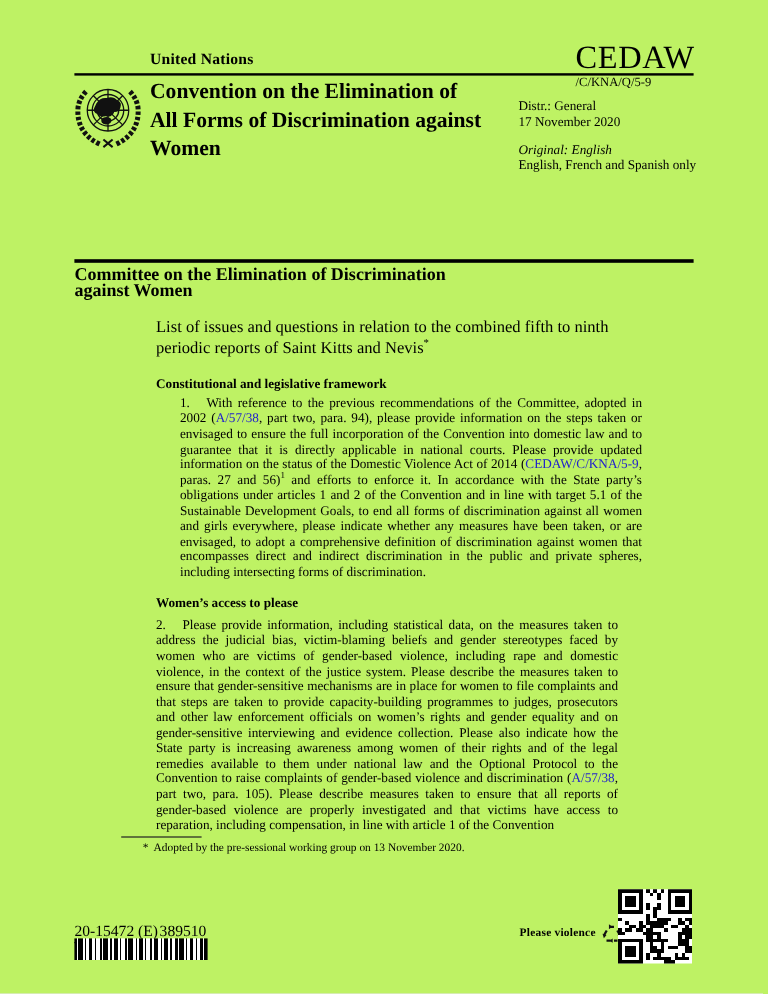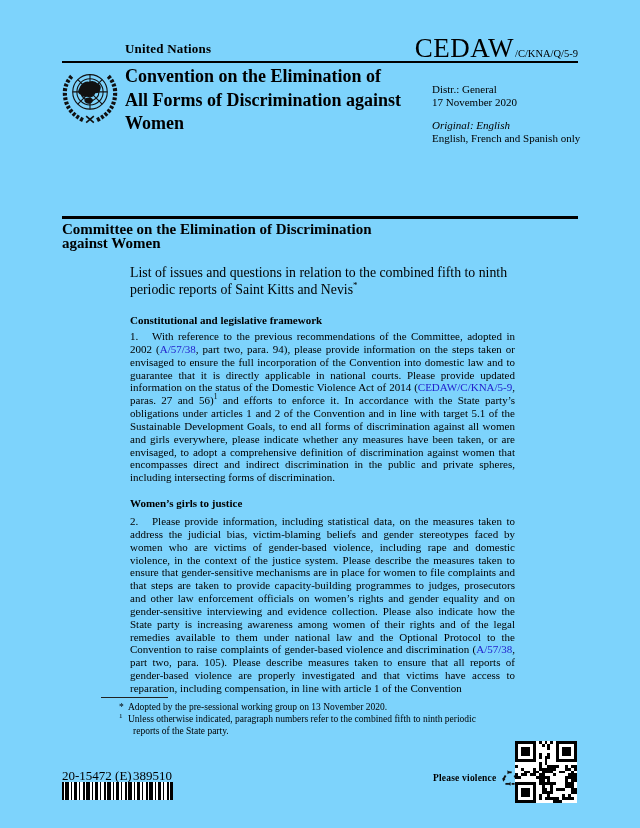--- a/index.html
+++ b/index.html
@@ -1,42 +1,42 @@
 <!DOCTYPE html>
 <html><head>
 <meta charset="utf-8">
 <style>
   html,body{margin:0;padding:0;background:#e8e8e8;}
   .page{
-    position:relative;width:640px;height:828px;background:#7dd3fc;
+    position:relative;width:640px;height:828px;background:#bef264;
     font-family:"Liberation Serif","DejaVu Serif",serif;color:#000;overflow:hidden;
     margin:0 auto;
   }
   
   .un-name{position:absolute;left:125px;top:41px;font-size:13px;font-weight:bold;letter-spacing:.2px;}
-  .doc-symbol{position:absolute;right:62px;top:33px;display:flex;align-items:baseline;}
+  .doc-symbol{position:absolute;right:62px;top:33px;display:flex;align-items:baseline;flex-direction:column;}
   .doc-symbol .big{font-size:27px;letter-spacing:.5px;}
   .doc-symbol .suffix{font-size:10.5px;margin-left:1px;}
   .rule-thin{position:absolute;left:62px;top:61px;width:516px;height:2px;background:#000;}
   .emblem{position:absolute;left:58px;top:65px;width:64px;height:64px;}
   .doc-title{position:absolute;left:125px;top:65px;width:280px;font-size:18px;font-weight:bold;line-height:23.5px;}
   .distr-block{position:absolute;left:432px;top:83px;font-size:11px;line-height:12.5px;}
   .distr-block .group2{margin-top:11px;font-style:italic;}
   
   .rule-thick{position:absolute;left:62px;top:216px;width:516px;height:3px;background:#000;}
   .committee{position:absolute;left:62px;top:223px;width:330px;font-size:15px;font-weight:bold;line-height:13.5px;}
   
   .main-col{position:absolute;left:130px;top:0;width:385px;}
   .main-title{position:absolute;left:0;top:265px;width:385px;font-size:13.8px;font-weight:normal;line-height:16.5px;}
   .main-title sup{font-size:9px;line-height:0;}
   .sec-head{position:absolute;left:0;width:385px;font-size:11px;font-weight:bold;}
   .sec-head.s1{top:314px;}
   .sec-head.s2{top:497px;}
   .para{position:absolute;left:0;width:385px;font-size:11px;line-height:12.85px;text-align:justify;}
-  .para.p1{top:330px;}
+  .para.p1{top:330px;margin-left:20px;}
   .para.p2{top:515px;}
   .pnum{display:inline-block;min-width:22px;}
   .doc-link{color:#2222cc;text-decoration:none;}
   sup.fn-ref{font-size:7.5px;line-height:0;vertical-align:super;}
   
   .fn-rule{position:absolute;left:101px;top:697px;width:67px;height:1.4px;background:#222;}
   .footnotes{position:absolute;left:119px;top:702px;width:368px;font-size:9.5px;line-height:11.5px;}
   .fn-item{padding-left:14px;text-indent:-14px;margin-bottom:.5px;}
   .fn-item .marker{display:inline-block;width:9px;text-indent:0;}
   .fn-item sup{font-size:7px;line-height:0;}
@@ -105,30 +105,29 @@
   <div class="committee">Committee on the Elimination of Discrimination against Women</div>
 
   <div class="main-col">
 
     <div class="main-title"><span>List of issues and questions in relation to the combined fifth to ninth periodic reports of Saint Kitts and Nevis</span><sup>*</sup></div>
 
     <div class="sec-head s1">Constitutional and legislative framework</div>
 
     <div class="para p1"><span class="pnum">1.</span><span><span>With reference to the previous recommendations of the Committee, adopted in 2002 (</span><a class="doc-link" href="#" style="color: rgb(34, 34, 204);">A/57/38</a><span>, part two, para. 94), please provide information on the steps taken or envisaged to ensure the full incorporation of the Convention into domestic law and to guarantee that it is directly applicable in national courts. Please provide updated information on the status of the Domestic Violence Act of 2014 (</span><a class="doc-link" href="#" style="color: rgb(34, 34, 204);">CEDAW/C/KNA/5-9</a><span>, paras. 27 and 56)</span><sup class="fn-ref">1</sup><span> and efforts to enforce it. In accordance with the State party’s obligations under articles 1 and 2 of the Convention and in line with target 5.1 of the Sustainable Development Goals, to end all forms of discrimination against all women and girls everywhere, please indicate whether any measures have been taken, or are envisaged, to adopt a comprehensive definition of discrimination against women that encompasses direct and indirect discrimination in the public and private spheres, including intersecting forms of discrimination.</span></span></div>
 
-    <div class="sec-head s2">Women’s girls to justice</div>
+    <div class="sec-head s2">Women’s access to please</div>
 
     <div class="para p2"><span class="pnum">2.</span><span><span>Please provide information, including statistical data, on the measures taken to address the judicial bias, victim-blaming beliefs and gender stereotypes faced by women who are victims of gender-based violence, including rape and domestic violence, in the context of the justice system. Please describe the measures taken to ensure that gender-sensitive mechanisms are in place for women to file complaints and that steps are taken to provide capacity-building programmes to judges, prosecutors and other law enforcement officials on women’s rights and gender equality and on gender-sensitive interviewing and evidence collection. Please also indicate how the State party is increasing awareness among women of their rights and of the legal remedies available to them under national law and the Optional Protocol to the Convention to raise complaints of gender-based violence and discrimination (</span><a class="doc-link" href="#" style="color: rgb(34, 34, 204);">A/57/38</a><span>, part two, para. 105). Please describe measures taken to ensure that all reports of gender-based violence are properly investigated and that victims have access to reparation, including compensation, in line with article 1 of the Convention</span></span></div>
 
   </div>
 
   <div class="fn-rule"></div>
   <div class="footnotes">
     <div class="fn-item"><span class="marker">*</span><span>Adopted by the pre-sessional working group on 13 November 2020.</span></div>
-    <div class="fn-item"><span class="marker"><sup>1</sup></span><span>Unless otherwise indicated, paragraph numbers refer to the combined fifth to ninth periodic reports of the State party.</span></div>
   </div>
 
   <div class="job-line">
     <span>20-15472 (E)</span>
     <span>389510</span>
   </div>
   <div class="barcode"></div>
 
   <div class="recycle-block">
     <span class="recycle-label">Please violence</span>

